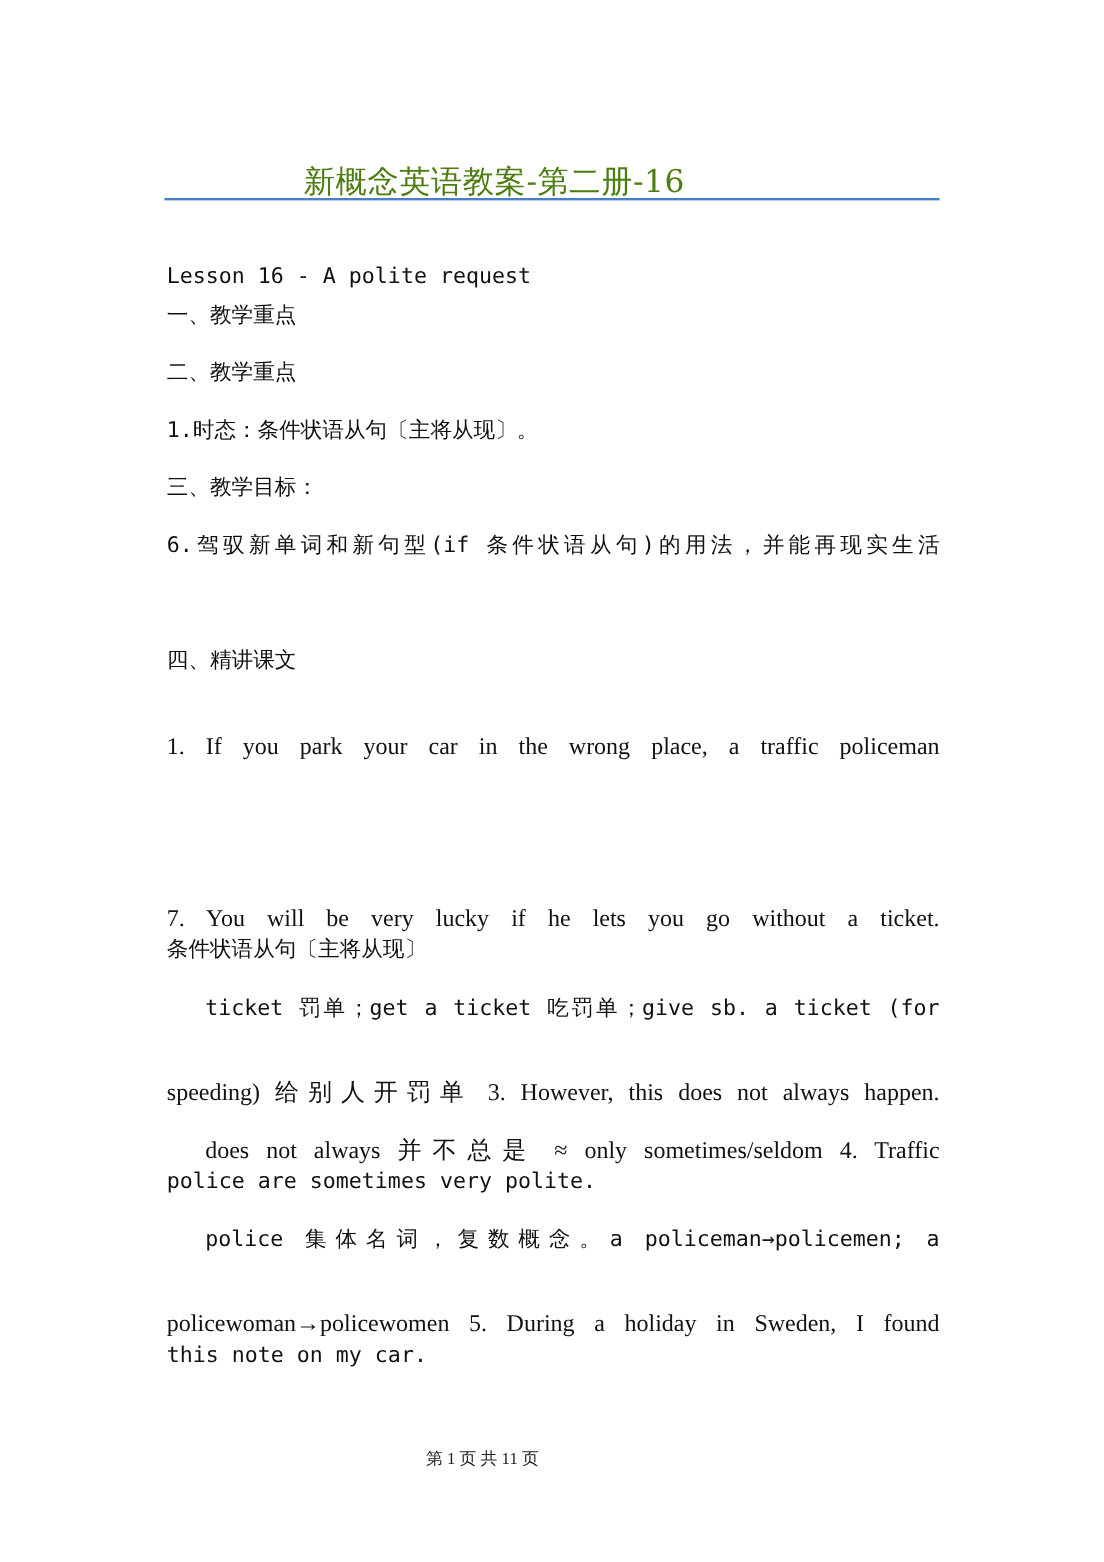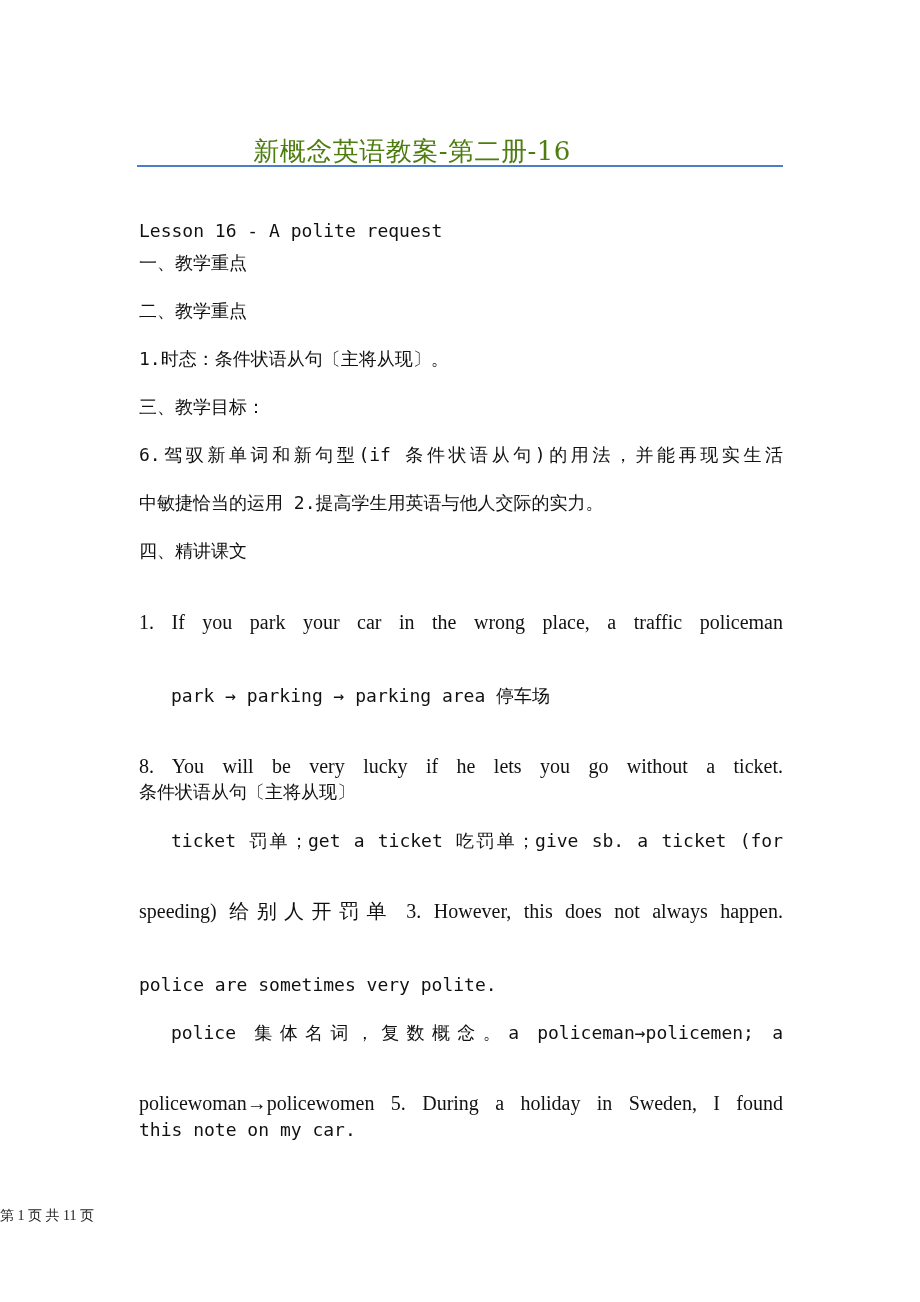--- a/index.html
+++ b/index.html
@@ -16,44 +16,43 @@
   }
   .line {
     position: absolute; left: 139px; width: 644px;
     font-family: "DejaVu Sans Mono", "Liberation Mono", monospace;
     font-size: 18px; color: #111; white-space: nowrap; line-height: 24px;
   }
   .line.serif { font-family: "Liberation Serif", "DejaVu Serif", serif; font-size: 20px; margin-top: 22px; }
   .line.justify { text-align-last: justify; text-align: justify; white-space: normal; }
   .indent { left: 171px; width: 612px; }
   .footer {
-    position: absolute; left: 0; width: 804px; top: 1207px; 
+    position: absolute; left: 0; width: 804px; top: 1207px; text-align: center;
     font-family: "Liberation Serif", "DejaVu Serif", serif; font-size: 14px; color: #222;
   }
 </style>
 </head>
 <body>
 
 <div class="page">
   <div class="title">新概念英语教案-第二册-16</div>
   <div class="rule"></div>
 
   <div class="line" style="top:219px">Lesson 16 - A polite request</div>
   <div class="line" style="top:251px">一、教学重点</div>
   <div class="line" style="top:299px">二、教学重点</div>
   <div class="line" style="top:347px">1.时态：条件状语从句〔主将从现〕。</div>
   <div class="line" style="top:395px">三、教学目标：</div>
   <div class="line justify" style="top:443px">6.驾驭新单词和新句型(if 条件状语从句)的用法，并能再现实生活</div>
-  <div class="line" style="top:491px">中敏捷恰当的运用 2.提高学生用英语与他人交际的实力。</div>
   <div class="line" style="top:539px">四、精讲课文</div>
   <div class="line serif justify" style="top:588px">1. If you park your car in the wrong place, a traffic policeman</div>
-  <div class="line indent" style="top:684px">park → parking → parking area 停车场</div>
-  <div class="line serif justify" style="top:732px">8. You will be very lucky if he lets you go without a ticket.</div>
+  <div class="line serif justify" style="top:732px">7. You will be very lucky if he lets you go without a ticket.</div>
   <div class="line indent justify" style="top:829px">ticket 罚单；get a ticket 吃罚单；give sb. a ticket (for</div>
   <div class="line" style="top:780px">条件状语从句〔主将从现〕</div>
   <div class="line serif justify" style="top:877px">speeding) 给别人开罚单 3. However, this does not always happen.</div>
+  <div class="line serif indent justify" style="top:925px">does not always 并不总是 ≈ only sometimes/seldom 4. Traffic</div>
   <div class="line" style="top:973px">police are sometimes very polite.</div>
   <div class="line indent justify" style="top:1021px">police 集体名词，复数概念。a policeman→policemen; a</div>
   <div class="line serif justify" style="top:1069px">policewoman→policewomen 5. During a holiday in Sweden, I found</div>
   <div class="line" style="top:1118px">this note on my car.</div>
 
   <div class="footer">第 1 页   共 11 页</div>
 </div>
 
 </body></html>

